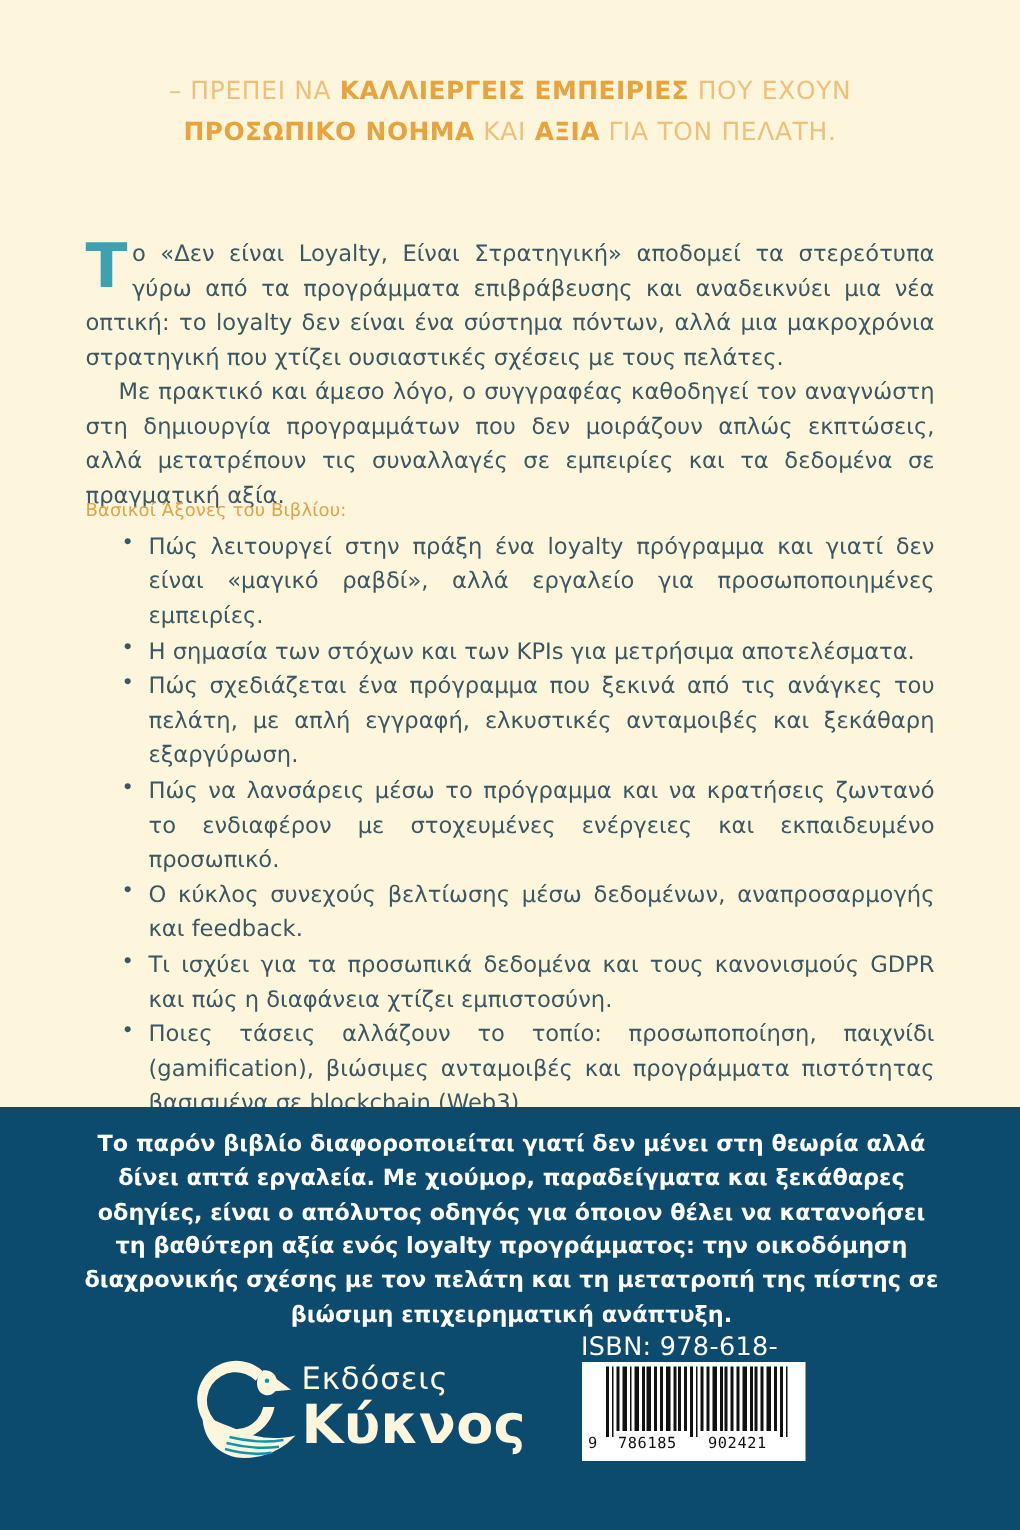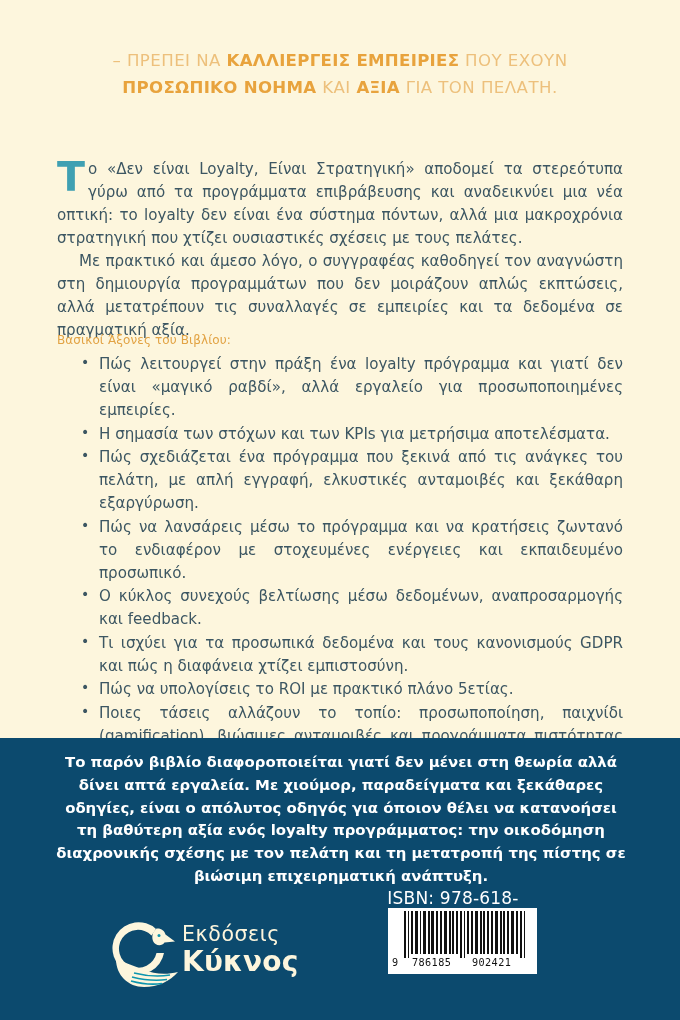--- a/index.html
+++ b/index.html
@@ -124,43 +124,42 @@
     color: #ffffff;
     font-size: 14.9px;
     line-height: 1.53;
     font-weight: 700;
     text-align: center;
   }
 
   
   .logo {
     position: absolute;
-    left: 104px;
+    left: 123px;
     top: 162px;
     width: 200px;
     height: 86px;
-    margin-top: 15px;
   }
   .logo svg { display: block; }
   .logo-word {
     position: absolute;
     left: 78px;
     top: 9px;
     color: #fdf6dd;
     line-height: 1;
   }
   .logo-word .w1 {
     display: block;
     font-size: 20.5px;
     font-weight: 400;
     letter-spacing: 0.6px;
   }
   .logo-word .w2 {
     display: block;
-    font-size: 28px;
+    font-size: 36px;
     font-weight: 700;
     letter-spacing: 0.2px;
     margin-top: 3px;
   }
 
   
   .isbn-text {
     position: absolute;
     left: 368px;
     top: 150px;
@@ -222,21 +221,20 @@
 
   <div class="axes-heading">Βασικοί Άξονες του Βιβλίου:</div>
 
   <ul class="bullets">
     <li>Πώς λειτουργεί στην πράξη ένα loyalty πρόγραμμα και γιατί δεν είναι «μαγικό ραβδί», αλλά εργαλείο για προσωποποιημένες εμπειρίες.</li>
     <li>Η σημασία των στόχων και των KPIs για μετρήσιμα αποτελέσματα.</li>
     <li>Πώς σχεδιάζεται ένα πρόγραμμα που ξεκινά από τις ανάγκες του πελάτη, με απλή εγγραφή, ελκυστικές ανταμοιβές και ξεκάθαρη εξαργύρωση.</li>
     <li>Πώς να λανσάρεις μέσω το πρόγραμμα και να κρατήσεις ζωντανό το ενδιαφέρον με στοχευμένες ενέργειες και εκπαιδευμένο προσωπικό.</li>
     <li>Ο κύκλος συνεχούς βελτίωσης μέσω δεδομένων, αναπροσαρμογής και feedback.</li>
     <li>Τι ισχύει για τα προσωπικά δεδομένα και τους κανονισμούς GDPR και πώς η διαφάνεια χτίζει εμπιστοσύνη.</li>
-    <li>Πώς να υπολογίσεις το ROI με πρακτικό πλάνο 5ετίας.</li>
     <li>Ποιες τάσεις αλλάζουν το τοπίο: προσωποποίηση, παιχνίδι (gamification), βιώσιμες ανταμοιβές και προγράμματα πιστότητας βασισμένα σε blockchain (Web3).</li>
   </ul>
 
   <div class="teal-band">
 
     <div class="blurb">Το παρόν βιβλίο διαφοροποιείται γιατί δεν μένει στη θεωρία αλλά δίνει απτά εργαλεία. Με χιούμορ, παραδείγματα και ξεκάθαρες οδηγίες, είναι ο απόλυτος οδηγός για όποιον θέλει να κατανοήσει τη βαθύτερη αξία ενός loyalty προγράμματος: την οικοδόμηση διαχρονικής σχέσης με τον πελάτη και τη μετατροπή της πίστης σε βιώσιμη επιχειρηματική ανάπτυξη.</div>
 
     <div class="logo">
       <svg width="78" height="82" viewBox="0 0 78 82">
 

